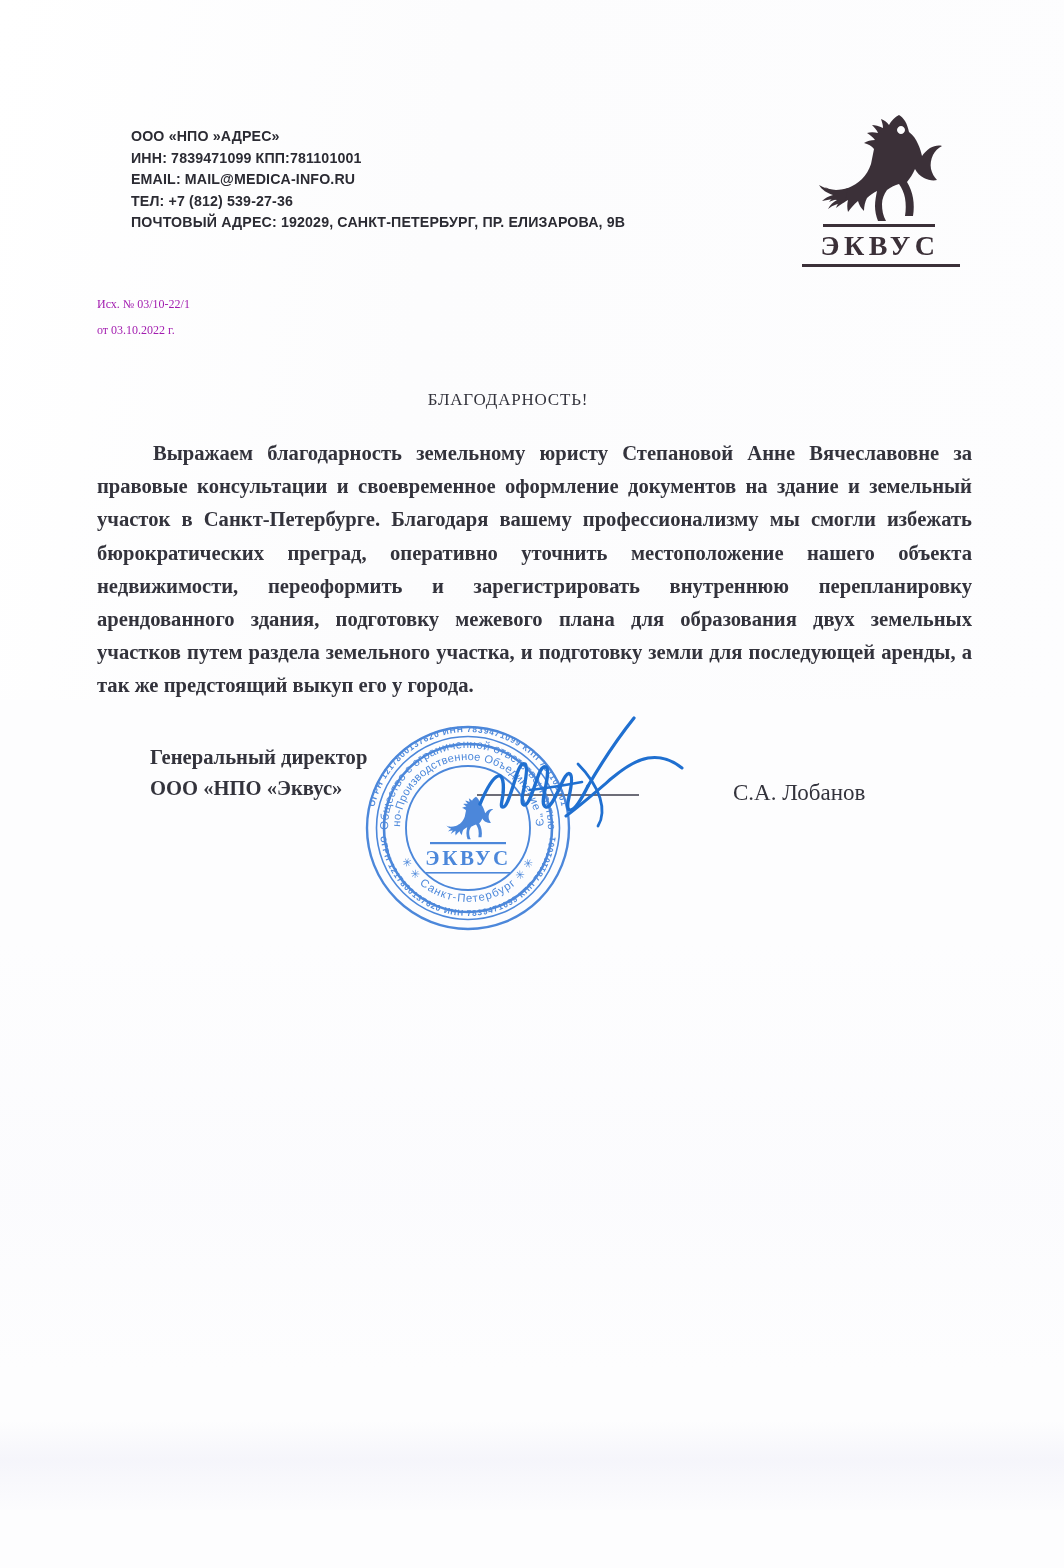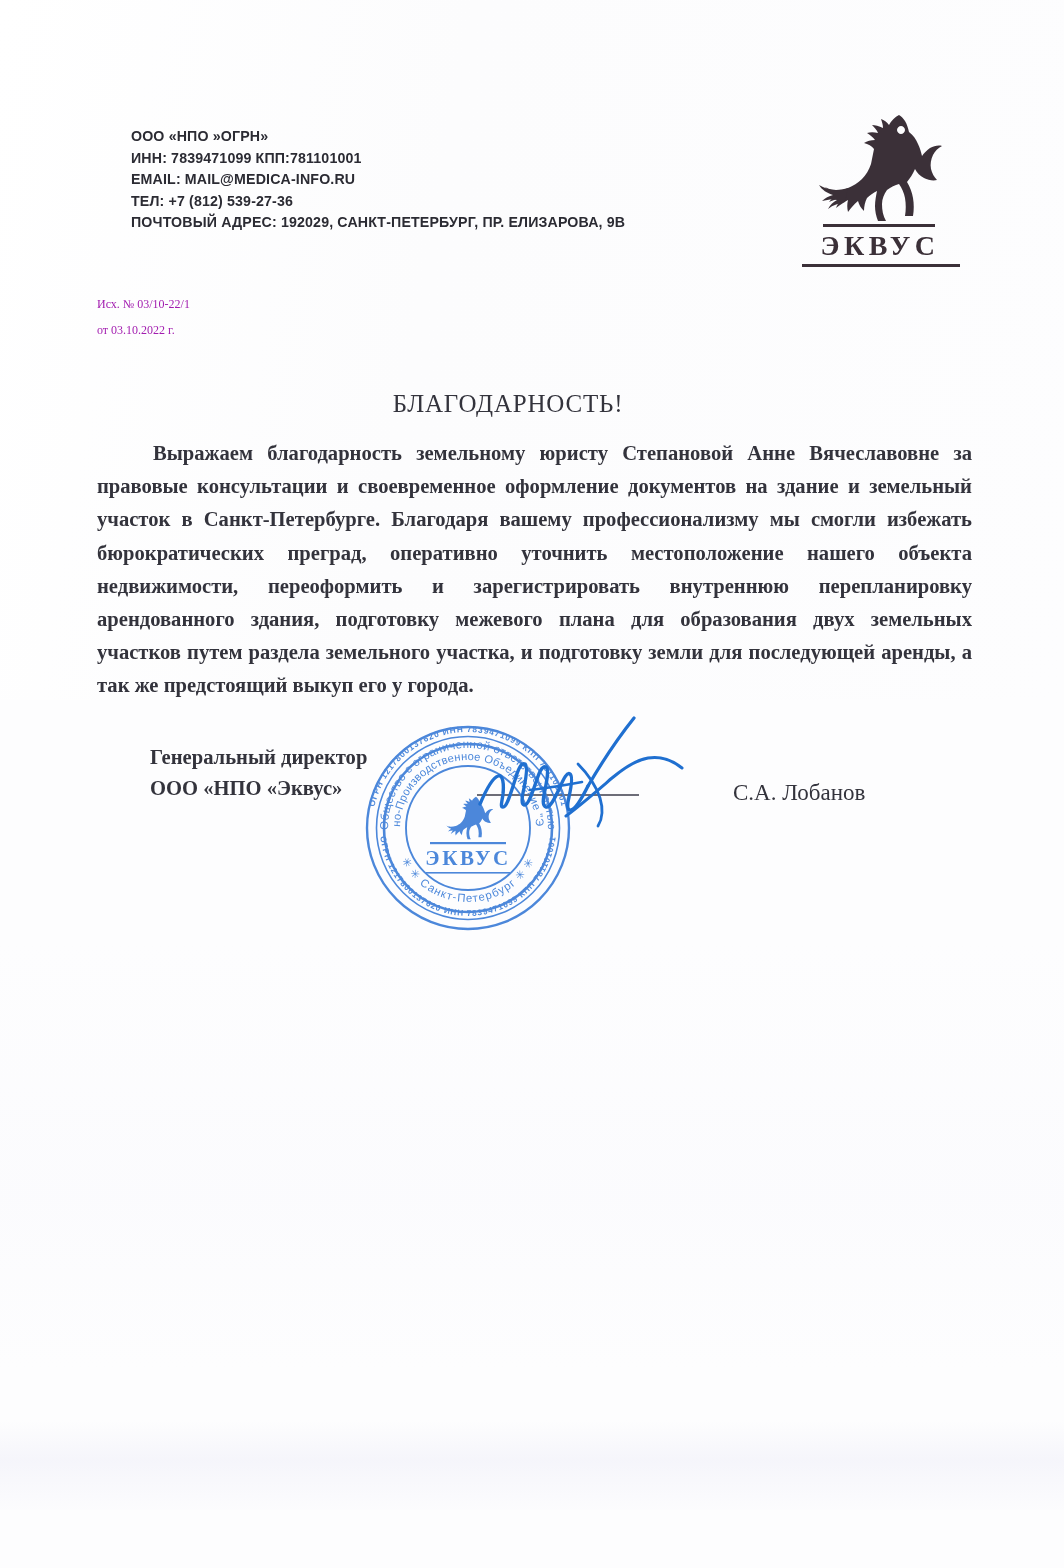--- a/index.html
+++ b/index.html
@@ -106,21 +106,21 @@
     color: #a21caf;
   }
 
   
   .doc-title {
     position: absolute;
     left: 0;
     top: 390px;
     width: 1016px;
     text-align: center;
-    font-size: 25px;
+    font-size: 17px;
     letter-spacing: 0.8px;
     color: #33333c;
   }
 
   
   .body-text {
     position: absolute;
     left: 97px;
     top: 437px;
     width: 875px;
@@ -184,21 +184,21 @@
 </head>
 <body>
 
 <div class="page">
 
   <div class="scan-tone-a"></div>
   <div class="scan-tone-c"></div>
   <div class="scan-tone-b"></div>
 
   <div class="letterhead">
-    <div class="letterhead-line">ООО «НПО »ОГРН»</div>
+    <div class="letterhead-line">ООО «НПО »АДРЕС»</div>
     <div class="letterhead-line">ИНН: 7839471099  КПП:781101001</div>
     <div class="letterhead-line">EMAIL: MAIL@MEDICA-INFO.RU</div>
     <div class="letterhead-line">ТЕЛ: +7 (812) 539-27-36</div>
     <div class="letterhead-line">ПОЧТОВЫЙ АДРЕС: 192029, САНКТ-ПЕТЕРБУРГ, ПР. ЕЛИЗАРОВА, 9В</div>
   </div>
 
   <div class="logo">
     <svg class="logo-horse" viewBox="0 0 152 112">
       <path fill="#3b3038" d="M96 3 C92 5 88 9 86 13 C84 10 81 8 78 7 C79 10 80 13 80 16
         C76 14 72 13 69 13 C71 15 74 18 75 21 C71 20 67 20 64 21 C67 23 70 25 72 28

